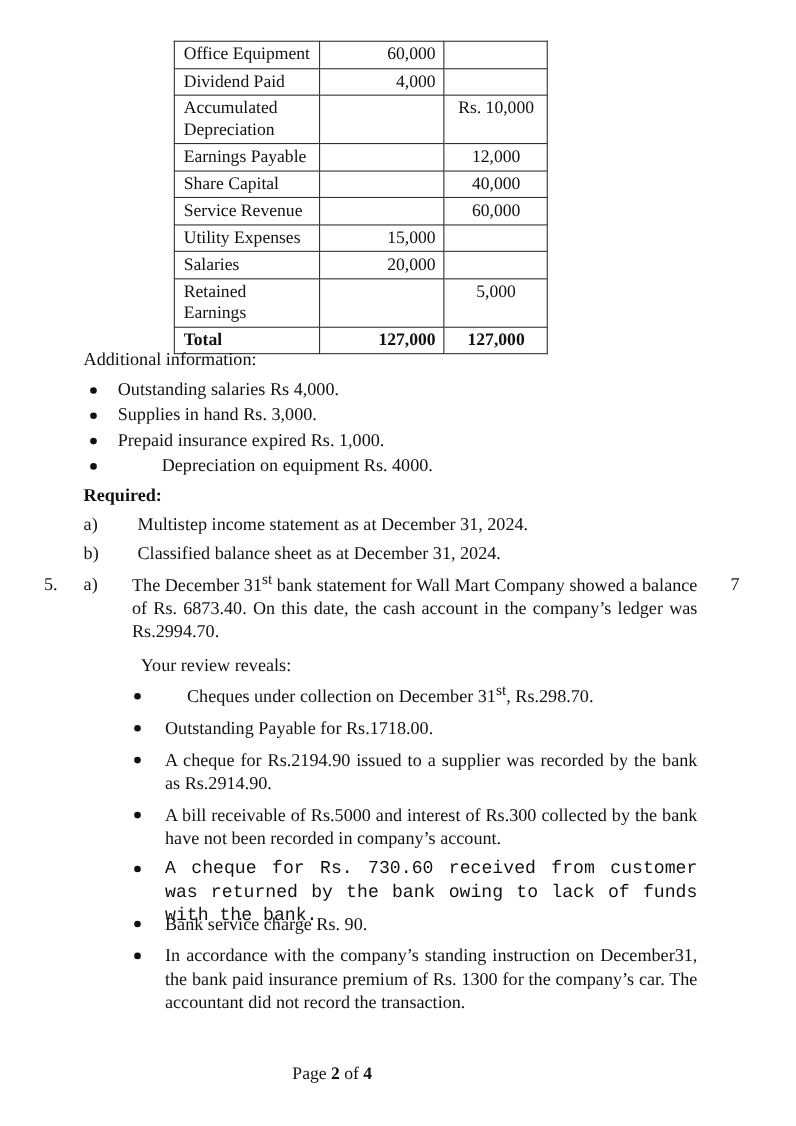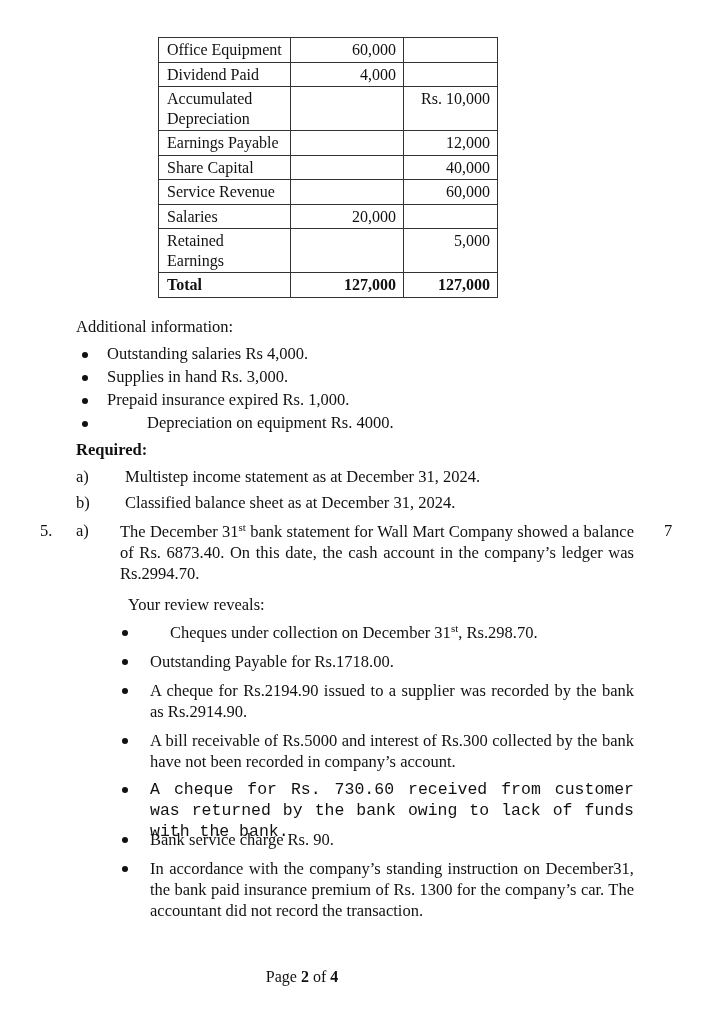--- a/index.html
+++ b/index.html
@@ -11,27 +11,27 @@
   .tb {
     position: absolute; left: 158px; top: 37px;
     border-collapse: collapse; width: 340px;
   }
   .tb td {
     border: 1.3px solid #333; padding: 2px 7px 2px 8px;
     font-size: 16px; line-height: 19.5px; vertical-align: top;
   }
   .tb td.c1 { width: 132px; }
   .tb td.c2 { width: 122px; text-align: right; }
-  .tb td.c3 { width: 92px; text-align: right; }
+  .tb td.c3 { width: 92px; text-align: center; }
   .tb tr.total td { font-weight: bold; }
   .line { position: absolute; font-size: 16.5px; line-height: 20px; white-space: nowrap; }
   .bullet-dot { position: absolute; width: 6px; height: 6px; border-radius: 50%; background: #111; }
   .para { position: absolute; left: 120px; width: 514px; font-size: 16.5px; line-height: 21px; text-align: justify; }
   .bpara { position: absolute; left: 150px; width: 484px; font-size: 16.5px; line-height: 21px; text-align: justify; }
-  sup { font-size: 11px; line-height: 0; }
+  sup { font-size: 14px; line-height: 0; }
   .footer { position: absolute; top: 968px; left: 0; width: 604px; text-align: center; font-size: 16px; }
   b { font-weight: bold; }
 </style>
 </head>
 <body>
 
 <table class="tb">
   <tbody>
     <tr>
       <td class="c1">Office Equipment</td>
@@ -55,20 +55,25 @@
     </tr>
     <tr>
       <td class="c1">Share Capital</td>
       <td class="c2"></td>
       <td class="c3">40,000</td>
     </tr>
     <tr>
       <td class="c1">Service Revenue</td>
       <td class="c2"></td>
       <td class="c3">60,000</td>
+    </tr>
+    <tr>
+      <td class="c1">Utility Expenses</td>
+      <td class="c2">15,000</td>
+      <td class="c3"></td>
     </tr>
     <tr>
       <td class="c1">Salaries</td>
       <td class="c2">20,000</td>
       <td class="c3"></td>
     </tr>
     <tr>
       <td class="c1">Retained Earnings</td>
       <td class="c2"></td>
       <td class="c3">5,000</td>

